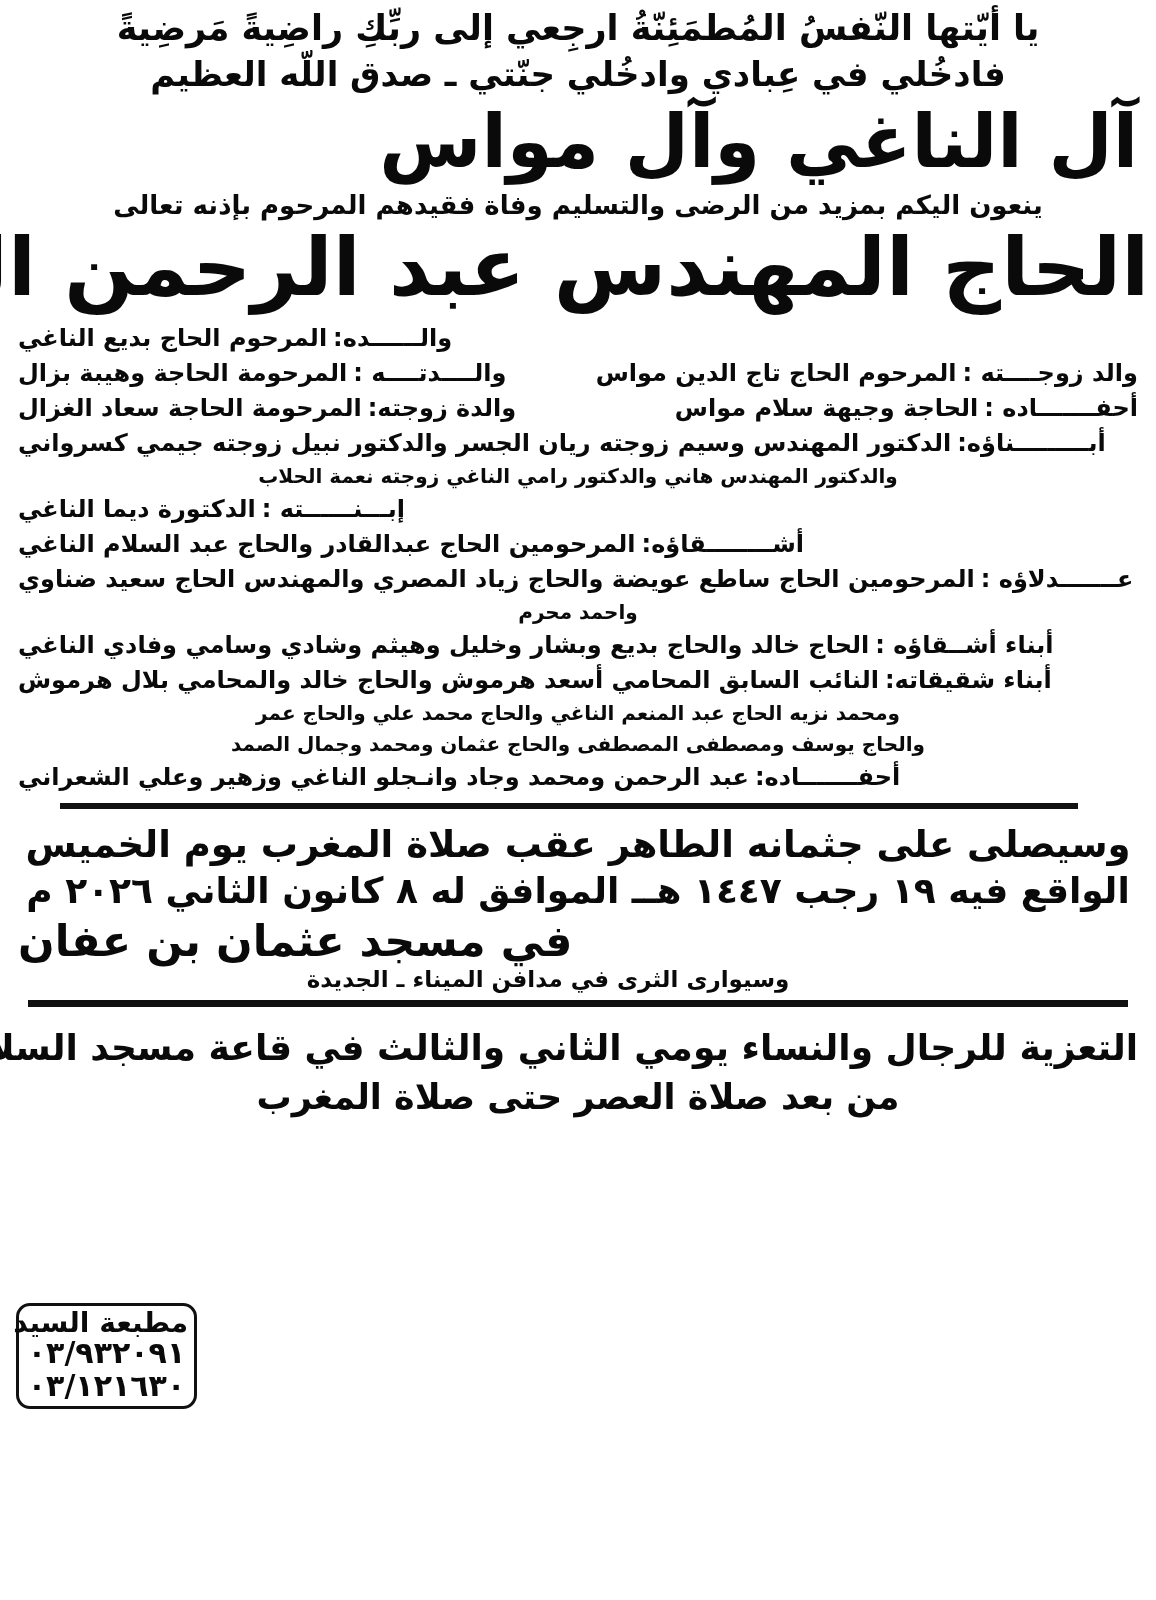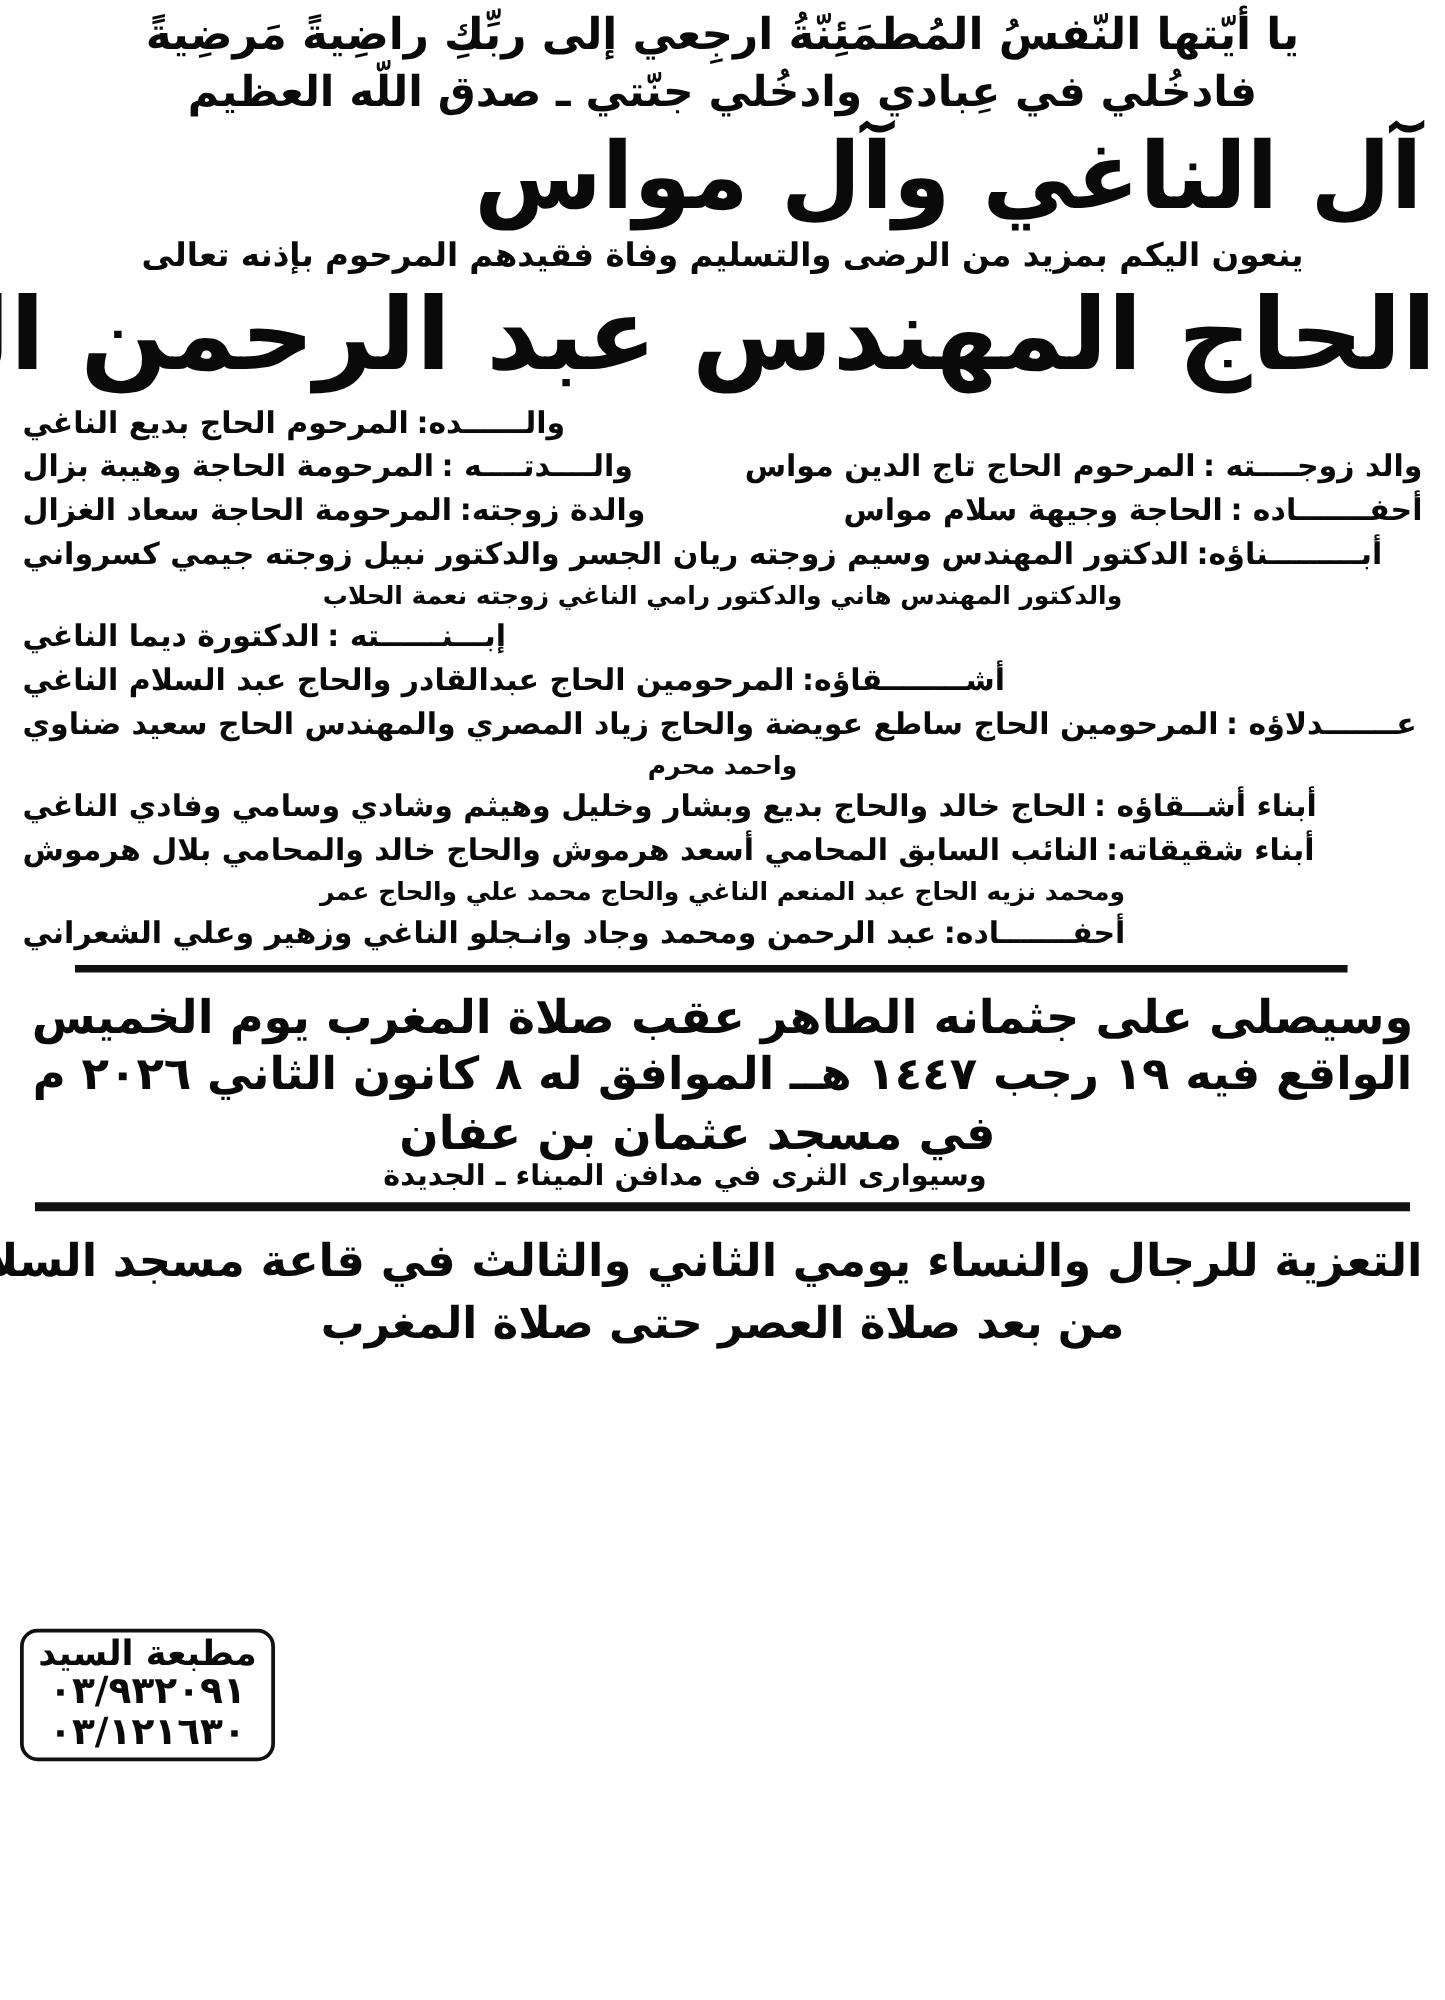--- a/index.html
+++ b/index.html
@@ -131,24 +131,24 @@
     letter-spacing:-0.5px;
     white-space:nowrap;
   }
   .funeral .l2{ font-size:36px; }
 
   .mosque-wrap{
     position:relative;
     margin-top:4px;
   }
   .mosque{
-    text-align:center;
-    direction:rtl;
-    font-weight:bold;
-    font-size:37px;
+    text-align:left;
+    direction:rtl;
+    font-weight:bold;
+    font-size:43px;
     line-height:1.08;
     letter-spacing:-1.5px;
     padding-right:40px;
     white-space:nowrap;
   }
   .burial{
     text-align:center;
     direction:rtl;
     font-weight:bold;
     font-size:23px;
@@ -156,21 +156,21 @@
     margin-top:2px;
     padding-right:60px;
     white-space:nowrap;
   }
 
   
   .printer{
     position:absolute;
     left:16px;
     top:1297px;
-    width:204px;
+    width:181px;
     border:3px solid #111;
     border-radius:14px;
     padding:2px 6px 4px 6px;
     text-align:center;
     direction:rtl;
     background:#fff;
     box-sizing:border-box;
   }
   .printer .pname{
     font-size:28px;
@@ -272,20 +272,21 @@
     <div class="rel-row">
       <span class="rel-label">أبناء أشــقاؤه :</span>
       <span class="rel-value">الحاج خالد والحاج بديع وبشار وخليل وهيثم وشادي وسامي وفادي الناغي</span>
     </div>
 
     <div class="rel-row">
       <span class="rel-label">أبناء شقيقاته:</span>
       <span class="rel-value">النائب السابق المحامي أسعد هرموش والحاج خالد والمحامي بلال هرموش</span>
     </div>
     <div class="rel-cont">ومحمد نزيه الحاج عبد المنعم الناغي والحاج محمد علي والحاج عمر</div>
+    <div class="rel-cont">والحاج يوسف ومصطفى المصطفى والحاج عثمان ومحمد وجمال الصمد</div>
 
     <div class="rel-row">
       <span class="rel-label">أحفـــــــاده:</span>
       <span class="rel-value">عبد الرحمن ومحمد وجاد وانـجلو الناغي وزهير وعلي الشعراني</span>
     </div>
   </div>
 
   <div class="rule"></div>
 
   <div class="funeral">

